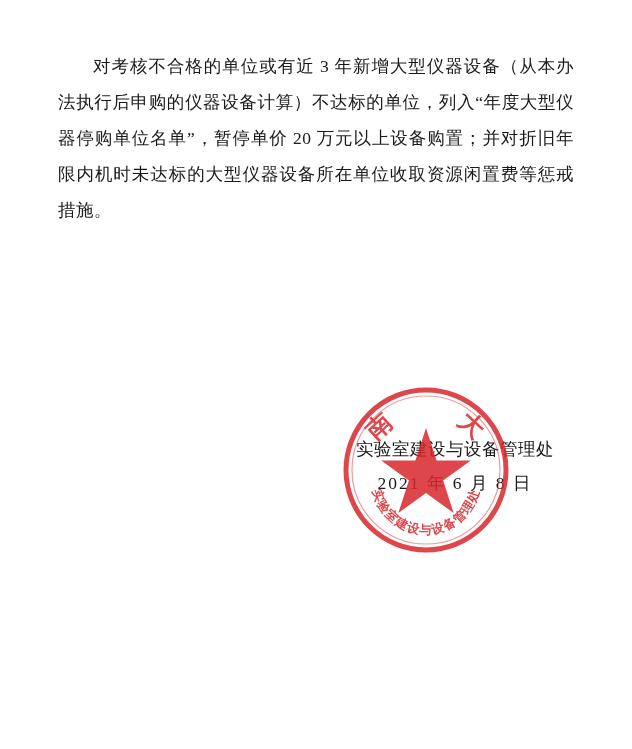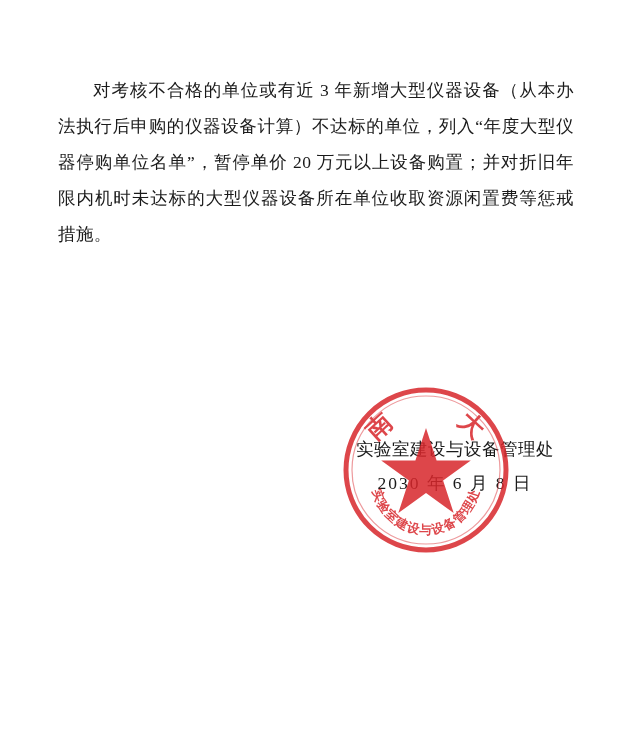--- a/index.html
+++ b/index.html
@@ -13,21 +13,21 @@
     font-family: "Liberation Serif", "DejaVu Serif", serif;
     color: #1a1a1a;
     overflow: hidden;
     position: relative;
   }
   .page {
     position: relative;
     width: 632px;
     height: 749px;
     box-sizing: border-box;
-    padding: 72px 58px 0 58px;
+    padding: 48px 58px 0 58px;
   }
   .para {
     font-size: 17.5px;
     line-height: 36px;
     text-align: justify;
     text-justify: inter-ideograph;
     text-indent: 2em;
     margin: 0 0 28px 0;
     letter-spacing: 0.4px;
   }
@@ -84,21 +84,21 @@
 </head>
 <body>
 
 <div class="page">
 
   <p class="para para-1">对考核不合格的单位或有近 3 年新增大型仪器设备（从本办法执行后申购的仪器设备计算）不达标的单位，列入“年度大型仪器停购单位名单”，暂停单价 20 万元以上设备购置；并对折旧年限内机时未达标的大型仪器设备所在单位收取资源闲置费等惩戒措施。</p>
 
 
   <div class="sign-block">
     <div class="sign-line">实验室建设与设备管理处</div>
-    <div class="sign-line sign-date">2030 年 6 月 8 日</div>
+    <div class="sign-line sign-date">2021 年 6 月 8 日</div>
   </div>
 
   <div class="seal">
     <svg viewBox="0 0 172 172" xmlns="http://www.w3.org/2000/svg" aria-hidden="true">
 
       <circle cx="86" cy="86" r="80" fill="none" stroke="#d8262b" stroke-width="5"></circle>
       <circle cx="86" cy="86" r="74" fill="none" stroke="#d8262b" stroke-width="1.2" opacity="0.55"></circle>
 
       <polygon points="86,44 96.6,76.5 130.8,76.5 103.1,96.6 113.7,129.1 86,109 58.3,129.1 68.9,96.6 41.2,76.5 75.4,76.5" fill="#d8262b"></polygon>
 

